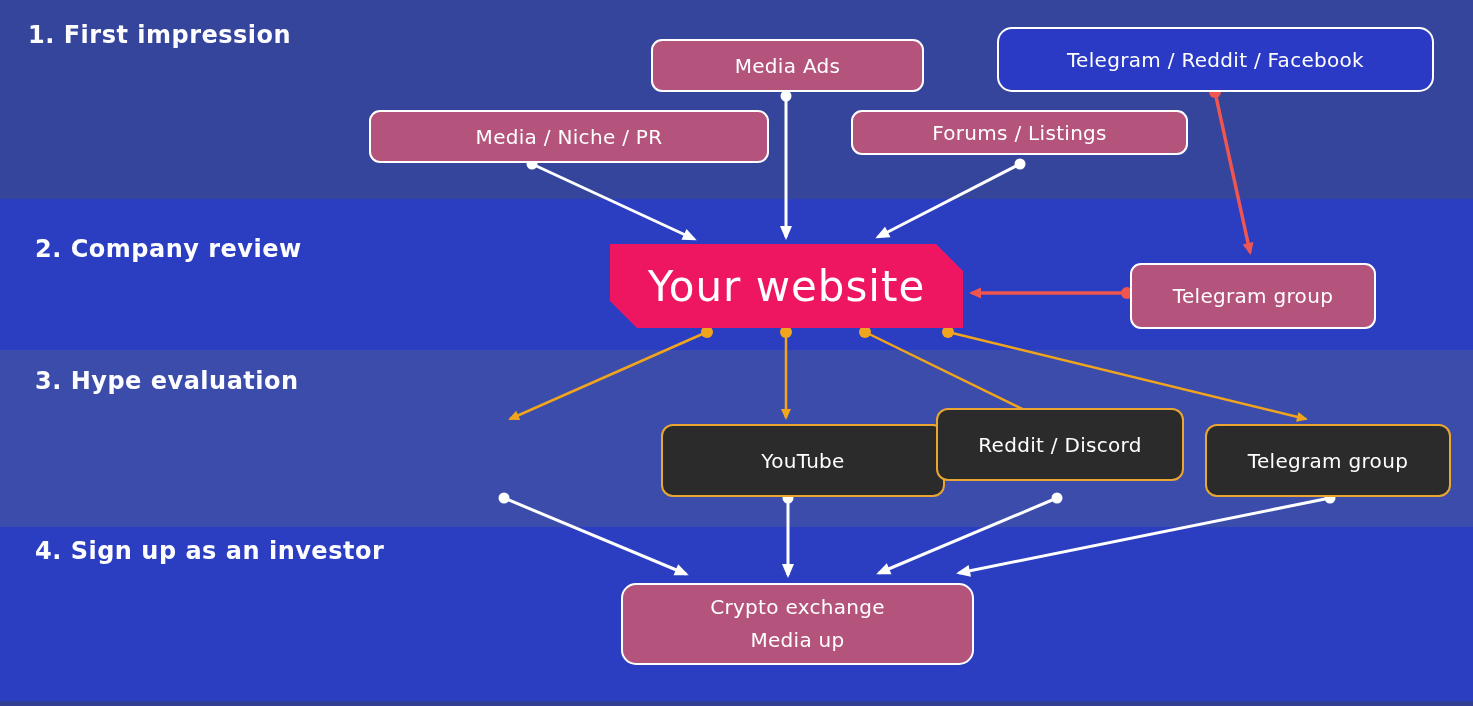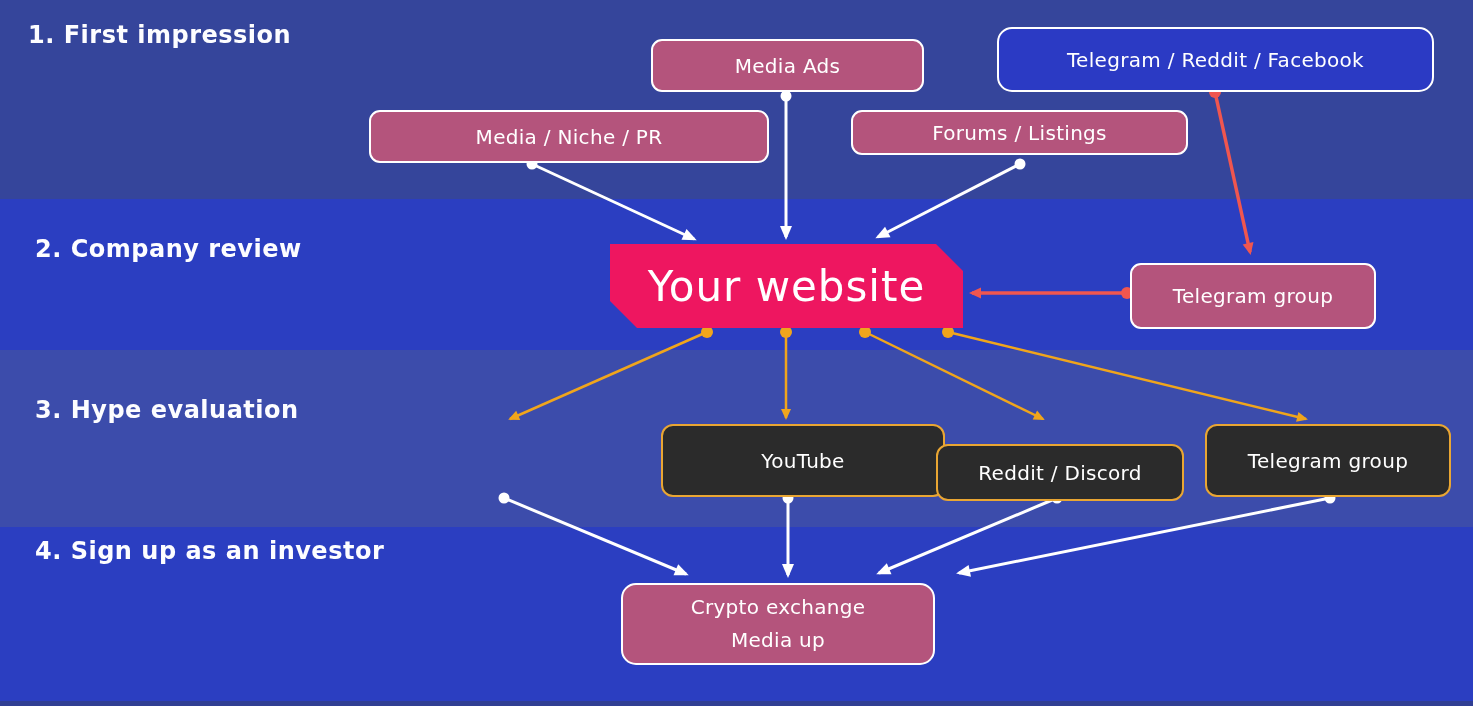--- a/index.html
+++ b/index.html
@@ -16,21 +16,21 @@
   #band-4{top:527px;height:174px;background:var(--band-4);}
   #band-5{top:701px;height:5px;background:var(--band-footer);}
 
   
   .section-label{
     position:absolute;font-weight:bold;font-size:24px;letter-spacing:.5px;
     color:#fdfdff;white-space:nowrap;
   }
   #sec-1{left:28px;top:21px;}
   #sec-2{left:35px;top:229px;margin-top:6px;}
-  #sec-3{left:35px;top:367px;margin-top:29px;}
+  #sec-3{left:35px;top:367px;}
   #sec-4{left:35px;top:537px;}
 
   
   .node{
     position:absolute;display:flex;align-items:center;justify-content:center;
     text-align:center;font-size:20px;letter-spacing:.3px;white-space:nowrap;
     box-sizing:border-box;
   }
   .rose{background:var(--rose-box);border:2px solid #fff;border-radius:11px;}
   .bluebox{background:var(--blue-box);border:2px solid #fff;border-radius:15px;}
@@ -43,24 +43,24 @@
 
   #n-your-website{
     left:610px;top:244px;width:353px;height:84px;
     background:var(--pink-box);font-size:42px;letter-spacing:1px;
     clip-path:polygon(0 0, calc(100% - 27px) 0, 100% 27px, 100% 100%, 27px 100%, 0 calc(100% - 27px));
   }
   #n-telegram-group-review{left:1130px;top:263px;width:246px;height:66px;}
 
   #n-twitter-facebook{left:366px;top:424px;width:272px;height:73px;}
   #n-youtube{left:661px;top:424px;width:284px;height:73px;}
-  #n-reddit-discord{left:936px;top:444px;width:248px;height:57px;}
+  #n-reddit-discord{left:936px;top:408px;width:248px;height:73px;}
   #n-telegram-group-hype{left:1205px;top:424px;width:246px;height:73px;}
 
-  #n-crypto-exchange{left:621px;top:583px;width:314px;height:82px;border-radius:15px;
+  #n-crypto-exchange{left:621px;top:583px;width:353px;height:82px;border-radius:15px;
     flex-direction:column;line-height:33px;}
 
   
   #edges-svg{position:absolute;left:0;top:0;pointer-events:none;}
   .edge-white{stroke:#fff;stroke-width:3px;}
   .edge-red{stroke:var(--red-arrow);stroke-width:3.5px;}
   .edge-orange{stroke:var(--orange-arrow);stroke-width:2.5px;}
   .dot-white{fill:#fff;}
   .dot-red{fill:var(--red-arrow);}
   .dot-orange{fill:var(--orange-arrow);}

